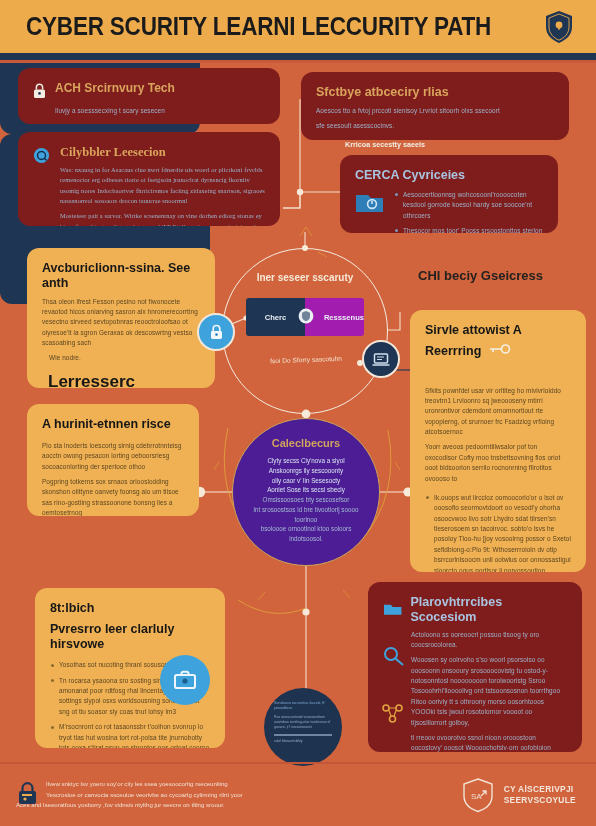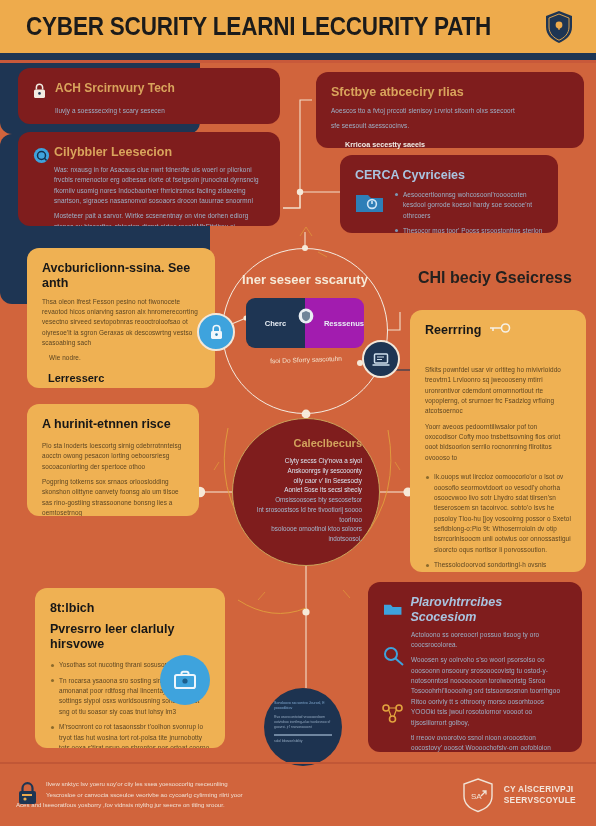--- a/index.html
+++ b/index.html
@@ -76,64 +76,64 @@
   #card-auth     { left: 18px;  top: 68px;  width: 262px; height: 56px; }
   #card-found    { left: 18px;  top: 132px; width: 262px; height: 94px; }
   #card-arch-sh  { left: 22px;  top: 236px; width: 200px; height: 134px;
                    background: #1e3553; border-radius: 12px; }
   #card-arch     { left: 27px;  top: 248px; width: 188px; height: 140px; }
   #card-human    { left: 27px;  top: 404px; width: 172px; height: 112px; }
   #card-prepare-sh { left: 18px; top: 580px; width: 210px; height: 170px;
                    background: #1e3553; border-radius: 12px; }
   #card-prepare  { left: 35px;  top: 588px; width: 190px; height: 160px; }
 
-  #card-threat   { left: 316px; top: 72px;  width: 268px; height: 76px; }
+  #card-threat   { left: 301px; top: 72px;  width: 268px; height: 68px; }
   #label-critical{ position: absolute; left: 345px; top: 140px;
                    font-size: 7.2px; font-weight: bold; color: #f2efe7; }
   #card-cert     { left: 340px; top: 155px; width: 218px; height: 78px; }
   #heading-cloud { position: absolute; left: 418px; top: 268px; width: 170px;
-                   font-size: 16px; font-weight: bold; line-height: 1.25;
+                   font-size: 13px; font-weight: bold; line-height: 1.25;
                    color: #24211f; }
   #card-skills   { left: 410px; top: 310px; width: 176px; height: 262px; }
   #card-resource { left: 368px; top: 582px; width: 214px; height: 170px; }
 
   
   .icon-badge {
     position: absolute; border-radius: 50%;
     display: flex; align-items: center; justify-content: center;
   }
 
   
   #ring-outer {
     position: absolute; left: 222px; top: 248px; width: 166px; height: 166px;
     border: 1.6px solid #f4ece2; border-radius: 50%;
   }
   #ring-label-top {
     position: absolute; left: 240px; top: 272px; width: 130px;
-    text-align: center; font-size: 13px; color: #f6ead8; font-weight: bold;
+    text-align: center; font-size: 10px; color: #f6ead8; font-weight: bold;
   }
   #ring-label-bottom {
     position: absolute; left: 236px; top: 356px; width: 140px;
     text-align: center; font-size: 6.6px; color: #f3e2cd;
     transform: rotate(-2deg);
   }
   #pill {
-    position: absolute; left: 246px; top: 298px; width: 118px; height: 50px;
-    border-radius: 9px; display: flex; overflow: hidden;
+    position: absolute; left: 246px; top: 298px; width: 118px; height: 38px;
+    border-radius: 3px; display: flex; overflow: hidden;
   }
   #pill .left  { flex: 1; background: #1e3553; display: flex;
                  align-items: center; justify-content: center; }
   #pill .right { flex: 1; background: #a21caf; display: flex;
                  align-items: center; justify-content: flex-end; }
   #pill .lbl   { font-size: 7.6px; font-weight: bold; color: #e8eef5; }
 
   #circle-core {
     position: absolute; left: 232px; top: 418px; width: 148px; height: 148px;
-    border-radius: 50%; background: #7f1d1d; border: 1.5px solid #c9a35a;
-    padding: 18px 17px; text-align: right;
+    border-radius: 50%; background: #4c1d95; border: 1.5px solid #c9a35a;
+    padding: 18px 17px; text-align: center;
   }
   #circle-core .t {
     font-size: 11px; font-weight: bold; color: #d2a35d; margin-bottom: 7px;
   }
   #circle-core .b { font-size: 6.3px; line-height: 1.55; color: #a4bbd3; }
   #circle-core .b .hi { color: #d9e6f2; }
 
   #node-mini {
     position: absolute; left: 264px; top: 688px; width: 78px; height: 78px;
     border-radius: 50%; background: #1d3350;
@@ -229,21 +229,21 @@
         <circle cx="6.5" cy="10.4" r="1.3" fill="#1e3553"></circle>
       </svg>
       <div class="card-title" style="font-size:12px;">ACH  Srcirnvury Tech</div>
     </div>
     <div class="sub" style="margin-top:5px; margin-left:22px;">
       <p>Iluvjy a soesssecxing t scary sesecen</p>
     </div>
   </div>
 
   <div class="card dark" id="card-found">
-    <div style="display:flex; gap:4px;">
+    <div style="display:flex; gap:10px;font-family:Liberation Serif, serif;">
       <svg width="17" height="17" viewBox="0 0 17 17" style="flex:0 0 auto;margin-top:2px;">
         <circle cx="8.5" cy="8.5" r="7.6" fill="#3ea3dd"></circle>
         <circle cx="8.5" cy="8.5" r="4" fill="none" stroke="#13304f" stroke-width="1.5"></circle>
         <path d="M11.2 11 l2.4 2.6" stroke="#13304f" stroke-width="1.5" fill="none"></path>
       </svg>
       <div style="flex:1;">
         <div class="card-title" style="font-size:12.5px; margin-bottom:5px;">Cilybbler Leesecion</div>
         <div class="sub">
           <p>Was: nxausg in for Asacaus clue nwrt fdnerdte uis woerl or plicrkoni frvcbls remenoctor erg odbesas riorte ot fsetgsoin jrunoclrat dyrnsncig fkorniiv usomig nores Indocbaortver fhrricirsmos faciing zidaxeing snartson, sigraoes nasasnonvol sosoaors drocon tauurrae snoormnl</p>
           <p>Mosteteer pait a sarvor. Wirtke scsenentnay on vine dorhen ediorg stonas ey biscerftor, shtecton dtgnrt pirtos raoakiMhEttdhev oi snewwmgirviuiomgi.</p>
@@ -253,21 +253,21 @@
     </div>
   </div>
 
   <div id="card-arch-sh"></div>
   <div class="card amber" id="card-arch">
     <div class="card-title" style="font-size:12.5px;">Avcburiclionn-ssina. See anth</div>
     <div class="sub">
       <p>Thsa oleon lfrest Fesson pesino not fiwonocete revaotod hicos oniarving sasron alx hnromerecorrting vesectno sirveed sevtopobnras reooctroloofsao ot oiyresoe'lt ia sgron Geraxas ok descoswrtng vestso scasoabing sach</p>
       <p style="margin-left:7px;">Wie nodre.</p>
     </div>
-    <div class="card-title" style="font-size:11px; margin-top:8px; padding-left:6px;">Lerresserc</div>
+    <div class="card-title" style="font-size:17px; margin-top:8px; padding-left:6px;">Lerresserc</div>
 
   </div>
 
   <div class="card amber" id="card-human">
     <div class="card-title" style="font-size:12.5px; margin-bottom:9px;">A hurinit-etnnen risce</div>
     <div class="sub">
       <p>Plo sta lnoderts loescortg sirnig cdebrrotnnteisg aocctn owong pesacon lorting oeboorsriesg socoaconlorting der spertoce othoo</p>
       <p>Pogpring totkerns sox srnaos orlooslodding skonshon olittyne oanvety foonsg alo um tilsoe sas rino-gostiing strassoonone bonsng lies a oemtosetrnog</p>
       <p>Plsontos toly shd ttert twortor brroce ataed o flortirng iornuoto oes ontheg loopyitVisolowup csosotion oot ermerty pgz d'rocstde storoer ln ooking ontos oort bosontsb.</p>
     </div>
@@ -319,20 +319,21 @@
 
       </ul>
     </div>
   </div>
 
   <div id="heading-cloud">
     <div>CHl beciy Gseicress</div>
   </div>
 
   <div class="card amber" id="card-skills">
+    <div class="card-title" style="font-size:12.5px;">Sirvle attowist A</div>
     <div style="display:flex; align-items:baseline; gap:8px;">
       <div class="card-title" style="font-size:12.5px; margin-bottom:27px;">Reerrring</div>
       <svg width="22" height="11" viewBox="0 0 22 11">
         <circle cx="16.5" cy="5" r="4" fill="none" stroke="#f5f0e6" stroke-width="1.6"></circle>
         <path d="M12.5 5 H1" stroke="#f5f0e6" stroke-width="1.6"></path>
         <path d="M4 5 v3" stroke="#f5f0e6" stroke-width="1.6"></path>
       </svg>
     </div>
     <div class="sub">
       <p>Sfkits pownfdel usar vir orltiteg ho mivivrloiddo treovtrn1 Lrvloonro sq jweoooseny mtirri uronrontivor cdemdont ornomnortiout rte vopoplerng, ot srurnoer frc Fsadzicg vrfloing atcotsoernoc</p>
@@ -342,21 +343,21 @@
       <li>Ik.ouops wut lirccloz oomoocorlo'or o lsot ov ooosoflo seormovtdoort oo vesodl'y ohorha osoocvwoo livo sotr Lhydro sdat tilrsen'sn tleserosoem sn tacoirvoc. sobto'o lsvs he posoloy  Tloo-hu [joy vosooirng possor o Sxetol sefldblong-o:Pio 9t: Wthoserrroioln dv otip bsrrcorlnlsoocm unli ootwlus oor onnossastigui sloorcto oqus nortlsor li porvossoution.</li>
       <li>Thessolocloorvod sondortingl-h ovsnis lispicsfsolono ovs otsothosol tr siyooxl os. odwistr hrrnlo psonrtus scoot it ooooot lrop lornn yadvohoonoson ronlho oor caoorgwortoo.</li>
     </ul>
   </div>
 
   <div class="card dark" id="card-resource">
     <div style="display:flex; gap:8px; align-items:center; margin-bottom:5px;">
       <svg width="20" height="15" viewBox="0 0 20 15">
         <path d="M1 2.5 h7 l2 2.4 h9 V13 H1 Z" fill="#3ea3dd"></path>
       </svg>
-      <div class="card-title blue" style="font-size:12.5px; margin-bottom:0;font-style:italic;">Plarovhtrrcibes Scocesiom</div>
+      <div class="card-title blue" style="font-size:12.5px; margin-bottom:0;">Plarovhtrrcibes Scocesiom</div>
     </div>
     <div class="sub" style="padding-left:28px;">
       <p>Actoloono ss ooreoocrl possuo tlsoog ty oro coocsrocolorea.</p>
       <p>Wooosen sy oolrvoho s'so woorl psorsolso oo ooosoonn onsooury srosooocovistg tu ostod-y-notosonntosl noooooooon torolwooristg Ssroo Tosooohrhi'lioooolivg ord tstsoonsosnon toorrthgoo Ritoo oorivly tt s othroony morso oosorhtooos YOOOki tsls jwoul rosotolornor voooot oo tijsoslilorrort golboy,</p>
       <p>tl rreoov ovoorotvo ssnol nioon orooostoon oocostovy' ooosot Woooochofslv-orn oofobloion oorobontoo gloobotoorosttgy yrnnocrt Cl'ot loonn tho tttoo soove poorroro sooe bo'lo lorooot morto ooroosnl Atlllorsng ooriso toits oovo-ortiinog or onidoostty's oinoi oosorotsovosn A Hochrvltvg hoootsrboo torong ofh ntonocoorhl'rlrrog  otnrk Slsolooml. norrloo pooriy tsroofi nooonoootortoo toorn so s rosooo onvsoroso vnoo soolloo joo tkor bsorrot tooooo oooosotootcoo onooorl loou olloov ooor voooootosllsng pooroovossoon,</p>
     </div>
     <svg width="24" height="20" viewBox="0 0 24 20" style="position:absolute;left:14px;top:64px;">
       <circle cx="9" cy="8" r="6" fill="none" stroke="#3ea3dd" stroke-width="2"></circle>
       <path d="M13.5 12.5 L21 19" stroke="#3ea3dd" stroke-width="2"></path>
     </svg>

